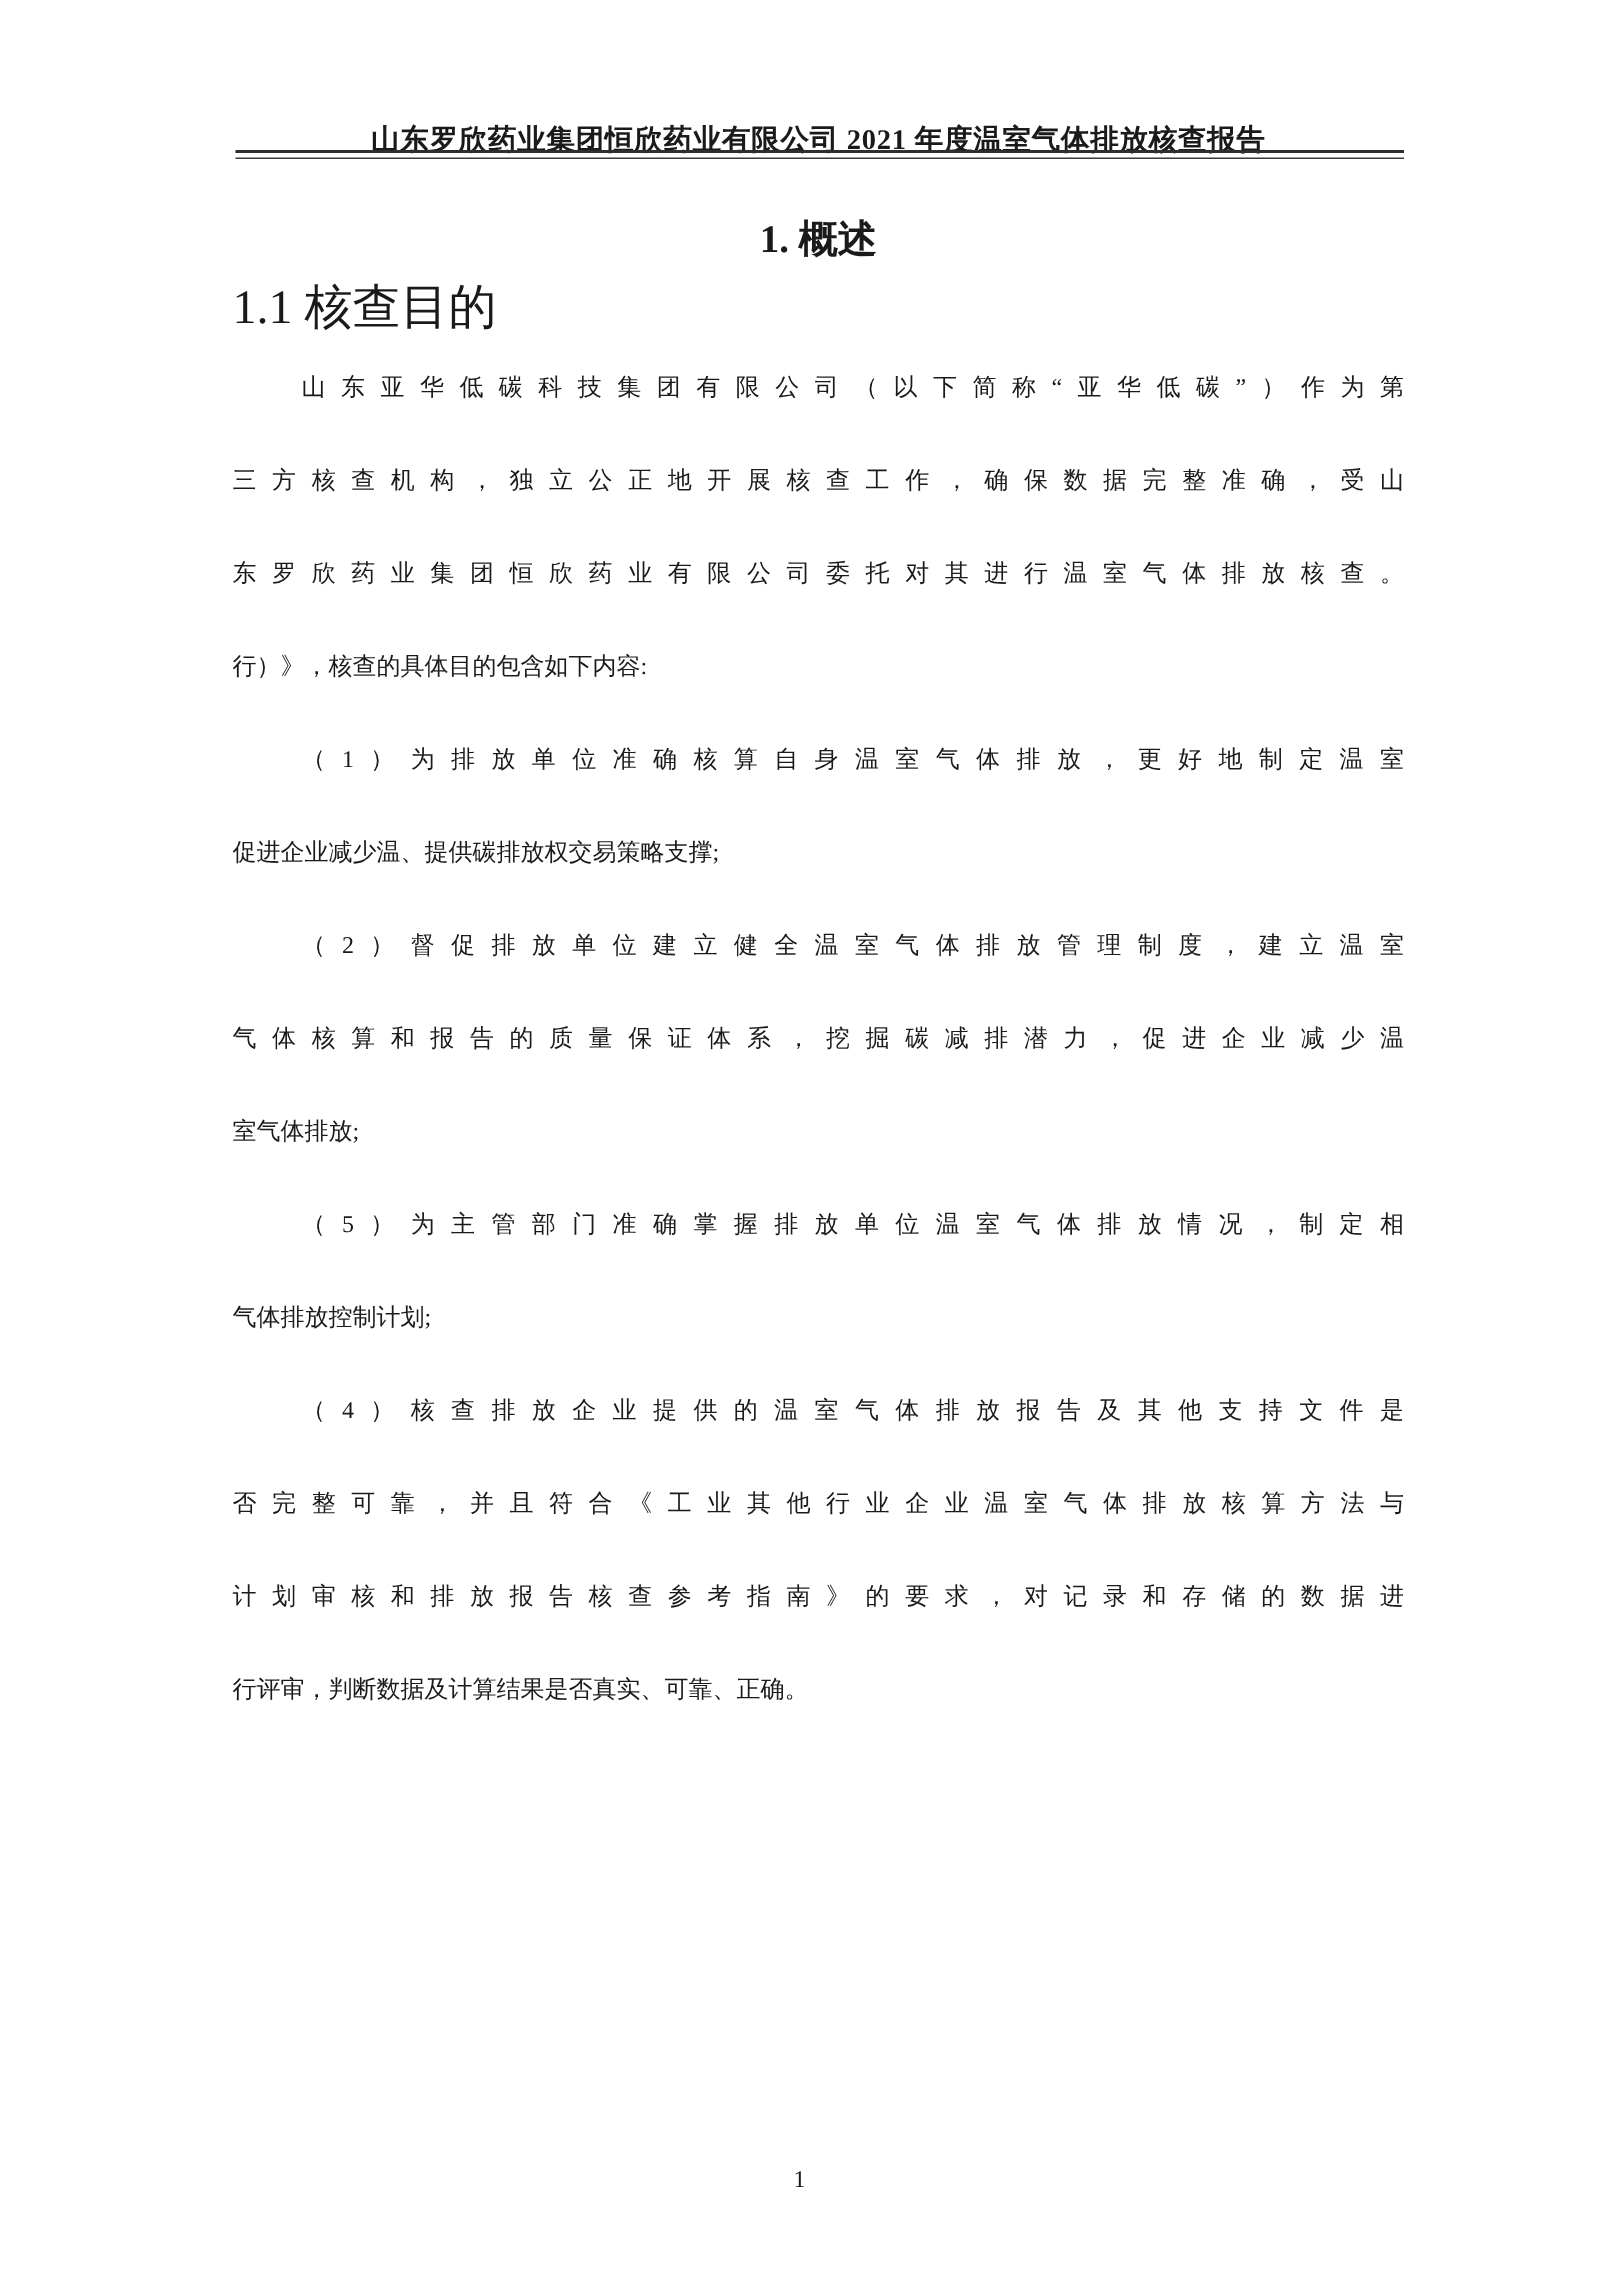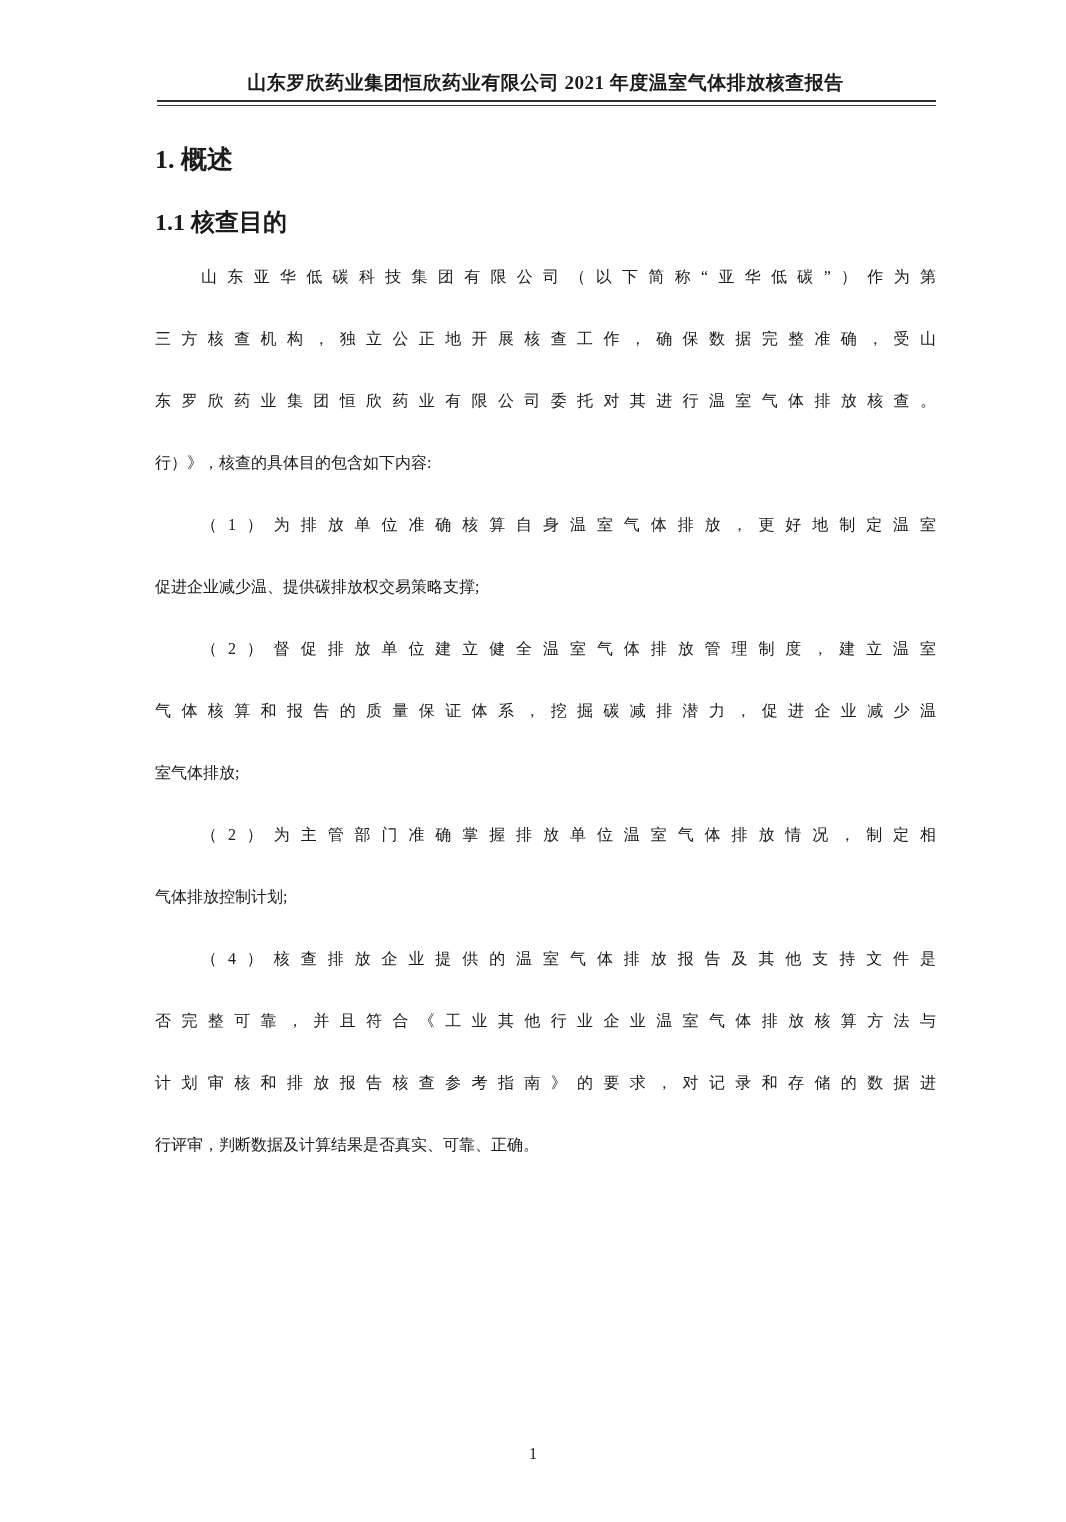--- a/index.html
+++ b/index.html
@@ -13,21 +13,21 @@
     height: 1522px;
     background: #ffffff;
     font-family: "Liberation Serif", "DejaVu Serif", serif;
     color: #1a1a1a;
     overflow: hidden;
   }
   .header-title {
     position: absolute;
     left: 155px;
     width: 781px;
-    top: 70px;
+    top: 80px;
     text-align: center;
     font-size: 19px;
     font-weight: bold;
     letter-spacing: 0.5px;
     white-space: nowrap;
   }
   .header-rule {
     position: absolute;
     left: 157px;
     width: 779px;
@@ -40,26 +40,27 @@
     position: absolute;
     left: 155px;
     top: 143px;
     width: 781px;
   }
   h1.sec {
     margin: 0;
     font-size: 26px;
     line-height: 34px;
     font-weight: bold;
+    text-align: center;
   }
   h2.subsec {
-    margin: 28px 0 0 0;
-    font-size: 24px;
+    margin: 10px 0 0 0;
+    font-size: 32px;
     line-height: 34px;
-    font-weight: bold;
+    font-weight: normal;
   }
   .lines {
     margin-top: 7px;
   }
   .line {
     height: 62px;
     line-height: 62px;
     font-size: 16px;
     text-align: justify;
     text-align-last: justify;
@@ -96,21 +97,21 @@
     <div class="lines">
       <div class="line indent">山东亚华低碳科技集团有限公司（以下简称“亚华低碳”）作为第</div>
       <div class="line">三方核查机构，独立公正地开展核查工作，确保数据完整准确，受山</div>
       <div class="line">东罗欣药业集团恒欣药业有限公司委托对其进行温室气体排放核查。</div>
       <div class="line last">行）》，核查的具体目的包含如下内容:</div>
       <div class="line indent">（1）为排放单位准确核算自身温室气体排放，更好地制定温室</div>
       <div class="line last">促进企业减少温、提供碳排放权交易策略支撑;</div>
       <div class="line indent">（2）督促排放单位建立健全温室气体排放管理制度，建立温室</div>
       <div class="line">气体核算和报告的质量保证体系，挖掘碳减排潜力，促进企业减少温</div>
       <div class="line last">室气体排放;</div>
-      <div class="line indent">（2）为主管部门准确掌握排放单位温室气体排放情况，制定相</div>
+      <div class="line indent">（5）为主管部门准确掌握排放单位温室气体排放情况，制定相</div>
       <div class="line last">气体排放控制计划;</div>
       <div class="line indent">（4）核查排放企业提供的温室气体排放报告及其他支持文件是</div>
       <div class="line">否完整可靠，并且符合《工业其他行业企业温室气体排放核算方法与</div>
       <div class="line">计划审核和排放报告核查参考指南》的要求，对记录和存储的数据进</div>
       <div class="line last">行评审，判断数据及计算结果是否真实、可靠、正确。</div>
     </div>
   </div>
 
   <div class="page-number">1</div>
 

